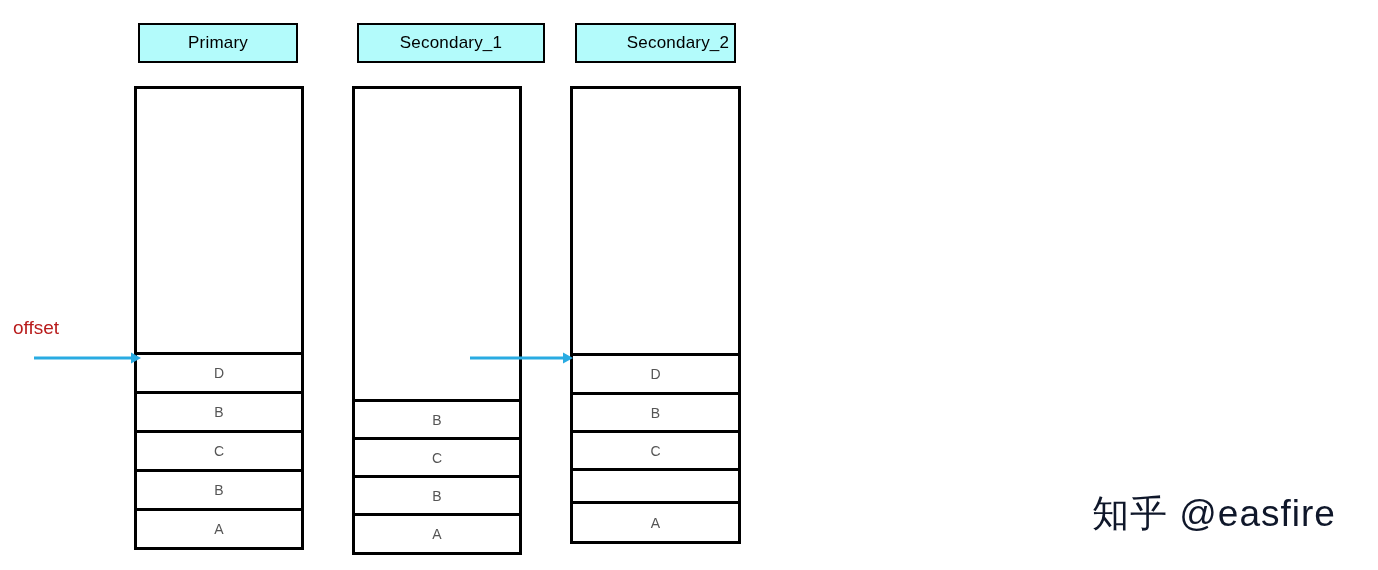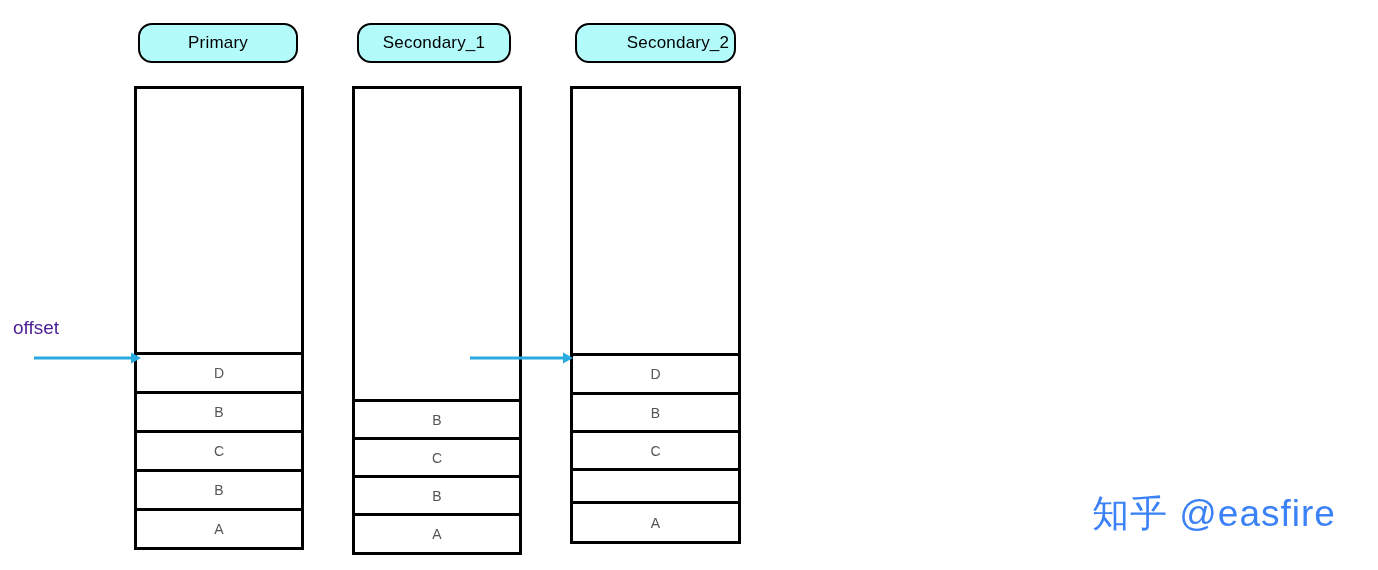--- a/index.html
+++ b/index.html
@@ -20,21 +20,21 @@
     inset: 0;
   }
 
   
   .pill {
     position: absolute;
     box-sizing: border-box;
     height: 40px;
     background: #b3fbfb;
     border: 2px solid #000000;
-    border-radius: 14px;
+    border-radius: 0;
     display: flex;
     align-items: center;
     justify-content: center;
     font-size: 17px;
     color: #000000;
     letter-spacing: .2px;
   }
 
   
   .column {
@@ -57,55 +57,55 @@
     background: #ffffff;
   }
   .cell.blank {
     color: transparent;
   }
 
   
   .offset-label {
     position: absolute;
     font-size: 19px;
-    color: #4c1d95;
+    color: #b91c1c;
     white-space: nowrap;
   }
 
   
   .arrow {
     position: absolute;
     height: 16px;
     pointer-events: none;
   }
   .arrow svg {
     display: block;
     overflow: visible;
   }
 
   
   .watermark {
     position: absolute;
     font-size: 37px;
-    color: #3b82f6;
+    color: #0f172a;
     white-space: nowrap;
     letter-spacing: 1px;
     user-select: none;
   }
 </style>
 </head>
 <body>
 
 <div class="canvas">
 
   <div class="pill" style="left:138px; top:23px; width:160px;">
     <span>Primary</span>
   </div>
 
-  <div class="pill" style="left:357px; top:23px; width:154px;">
+  <div class="pill" style="left:357px; top:23px; width:188px;">
     <span>Secondary_1</span>
   </div>
 
   <div class="pill" style="left:575px; top:23px; width:161px;padding-left:45px;">
     <span>Secondary_2</span>
   </div>
 
   <div class="column" style="left:134px; top:86px; width:170px; height:464px;">
     <div class="cell" style="height:39px;">D</div>
     <div class="cell" style="height:39px;">B</div>

